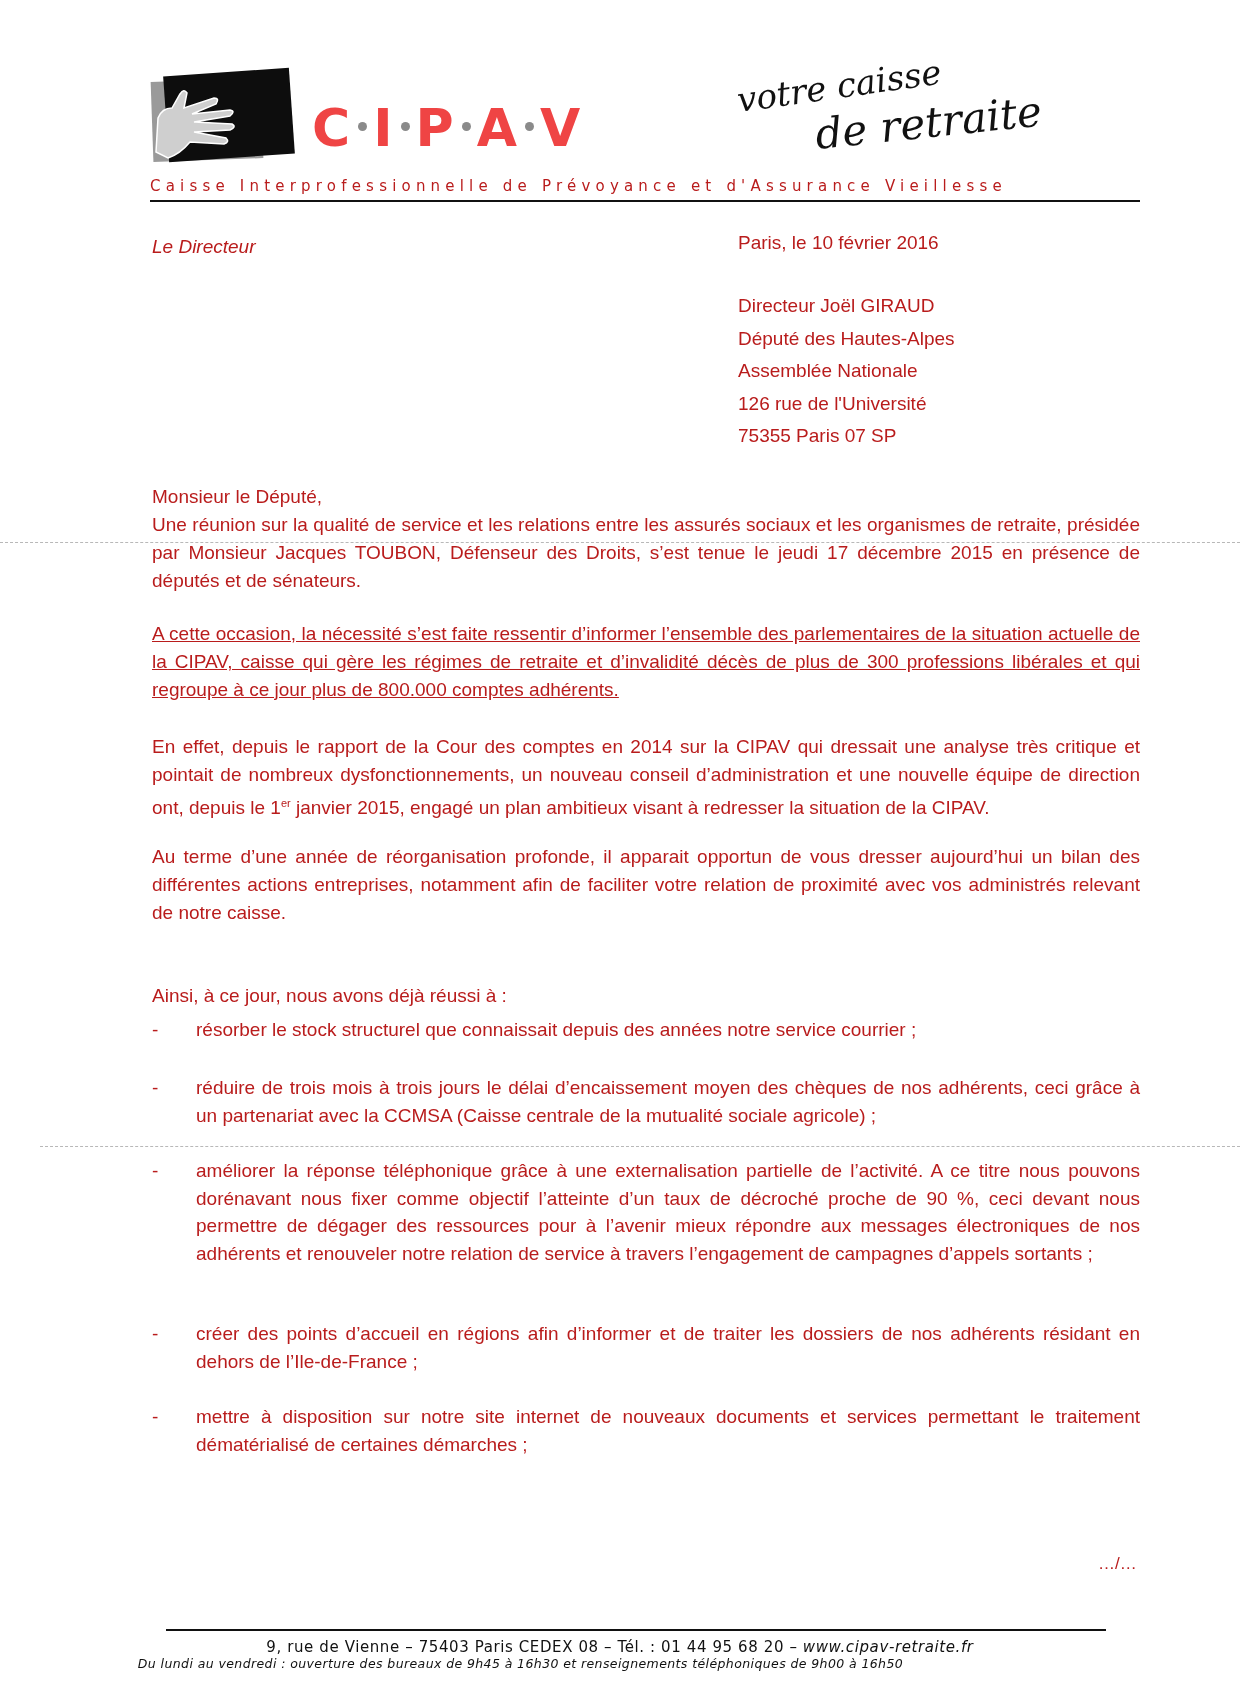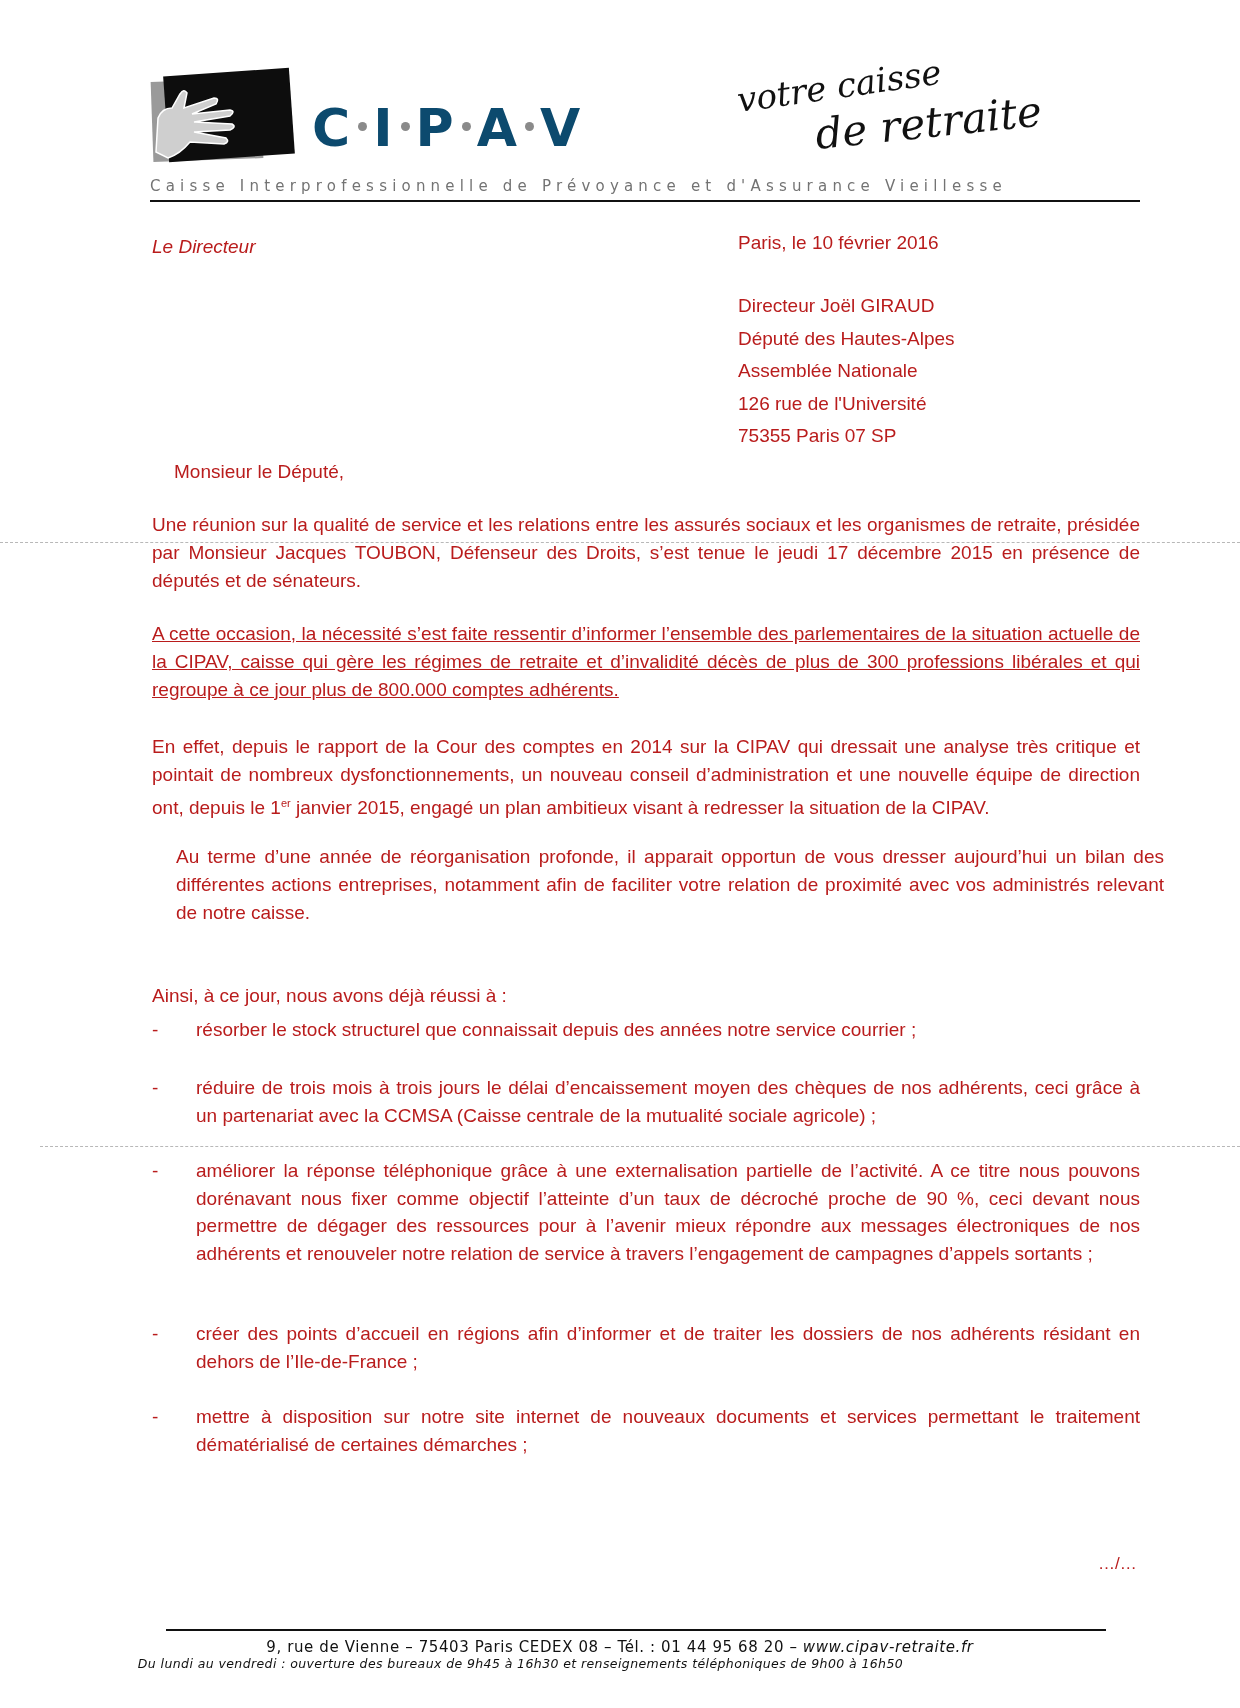--- a/index.html
+++ b/index.html
@@ -16,53 +16,53 @@
       background: #9a9a9a; transform: rotate(-2deg);
     }
     .logo-box .card-front {
       position: absolute; left: 14px; top: 0; width: 126px; height: 86px;
       background: #0d0d0d; transform: rotate(-4deg);
     }
     .logo-box svg { position: absolute; left: 0; top: 6px; }
 
     .brand {
       left: 312px; top: 98px; font-size: 52px; font-weight: bold;
-      letter-spacing: 2px; color: #0c4a6e; font-family: "DejaVu Sans", sans-serif;
+      letter-spacing: 2px; color: #ef4444; font-family: "DejaVu Sans", sans-serif;
     }
     .brand .dot {
       display: inline-block; width: 9px; height: 9px; border-radius: 50%;
       background: #8a8a8a; margin: 0 6px; vertical-align: middle; position: relative; top: -6px;
     }
 
     .tagline {
       left: 740px; top: 74px; width: 360px; height: 90px;
       font-family: "DejaVu Serif", serif; font-style: italic; color: #111;
     }
     .tagline .l1 { position: absolute; left: 0; top: 6px; font-size: 34px; transform: rotate(-8deg); transform-origin: left bottom; }
     .tagline .l2 { position: absolute; left: 78px; top: 36px; font-size: 42px; transform: rotate(-6deg); transform-origin: left bottom; }
 
     .org-line {
       left: 150px; top: 177px; width: 990px; font-size: 15px;
-      letter-spacing: 5.2px; white-space: nowrap; color: #737373;
+      letter-spacing: 5.2px; white-space: nowrap; color: #b91c1c;
       font-family: "DejaVu Sans", sans-serif;
     }
     .rule-top { left: 150px; top: 200px; width: 990px; height: 2px; background: #111; }
 
     
     .txt { font-family: "Liberation Sans", sans-serif; font-size: 19px; line-height: 28px; color: #b91c1c; }
     .sender { left: 152px; top: 233px; font-style: italic; }
     .date { left: 738px; top: 229px; }
     .address { left: 738px; top: 290px; line-height: 32.5px; }
-    .salutation { left: 152px; top: 458px; margin-left: 22px; }
+    .salutation { left: 152px; top: 483px; }
 
     .para { position: absolute; left: 152px; width: 988px; text-align: justify; line-height: 28px; }
     .p1 { top: 511px; }
     .p2 { top: 620px; text-decoration: underline; }
     .p3 { top: 733px; }
-    .p4 { top: 843px; margin-left: 24px; }
+    .p4 { top: 843px; }
     .p5 { top: 982px; }
 
     .bullet { position: absolute; left: 152px; width: 988px; }
     .bullet .dash { position: absolute; left: 0; top: 0; width: 20px; }
     .bullet .btxt { margin-left: 44px; text-align: justify; line-height: 27.5px; }
     .b1 { top: 1016px; }
     .b2 { top: 1074px; }
     .b3 { top: 1157px; }
     .b4 { top: 1320px; }
     .b5 { top: 1403px; }

